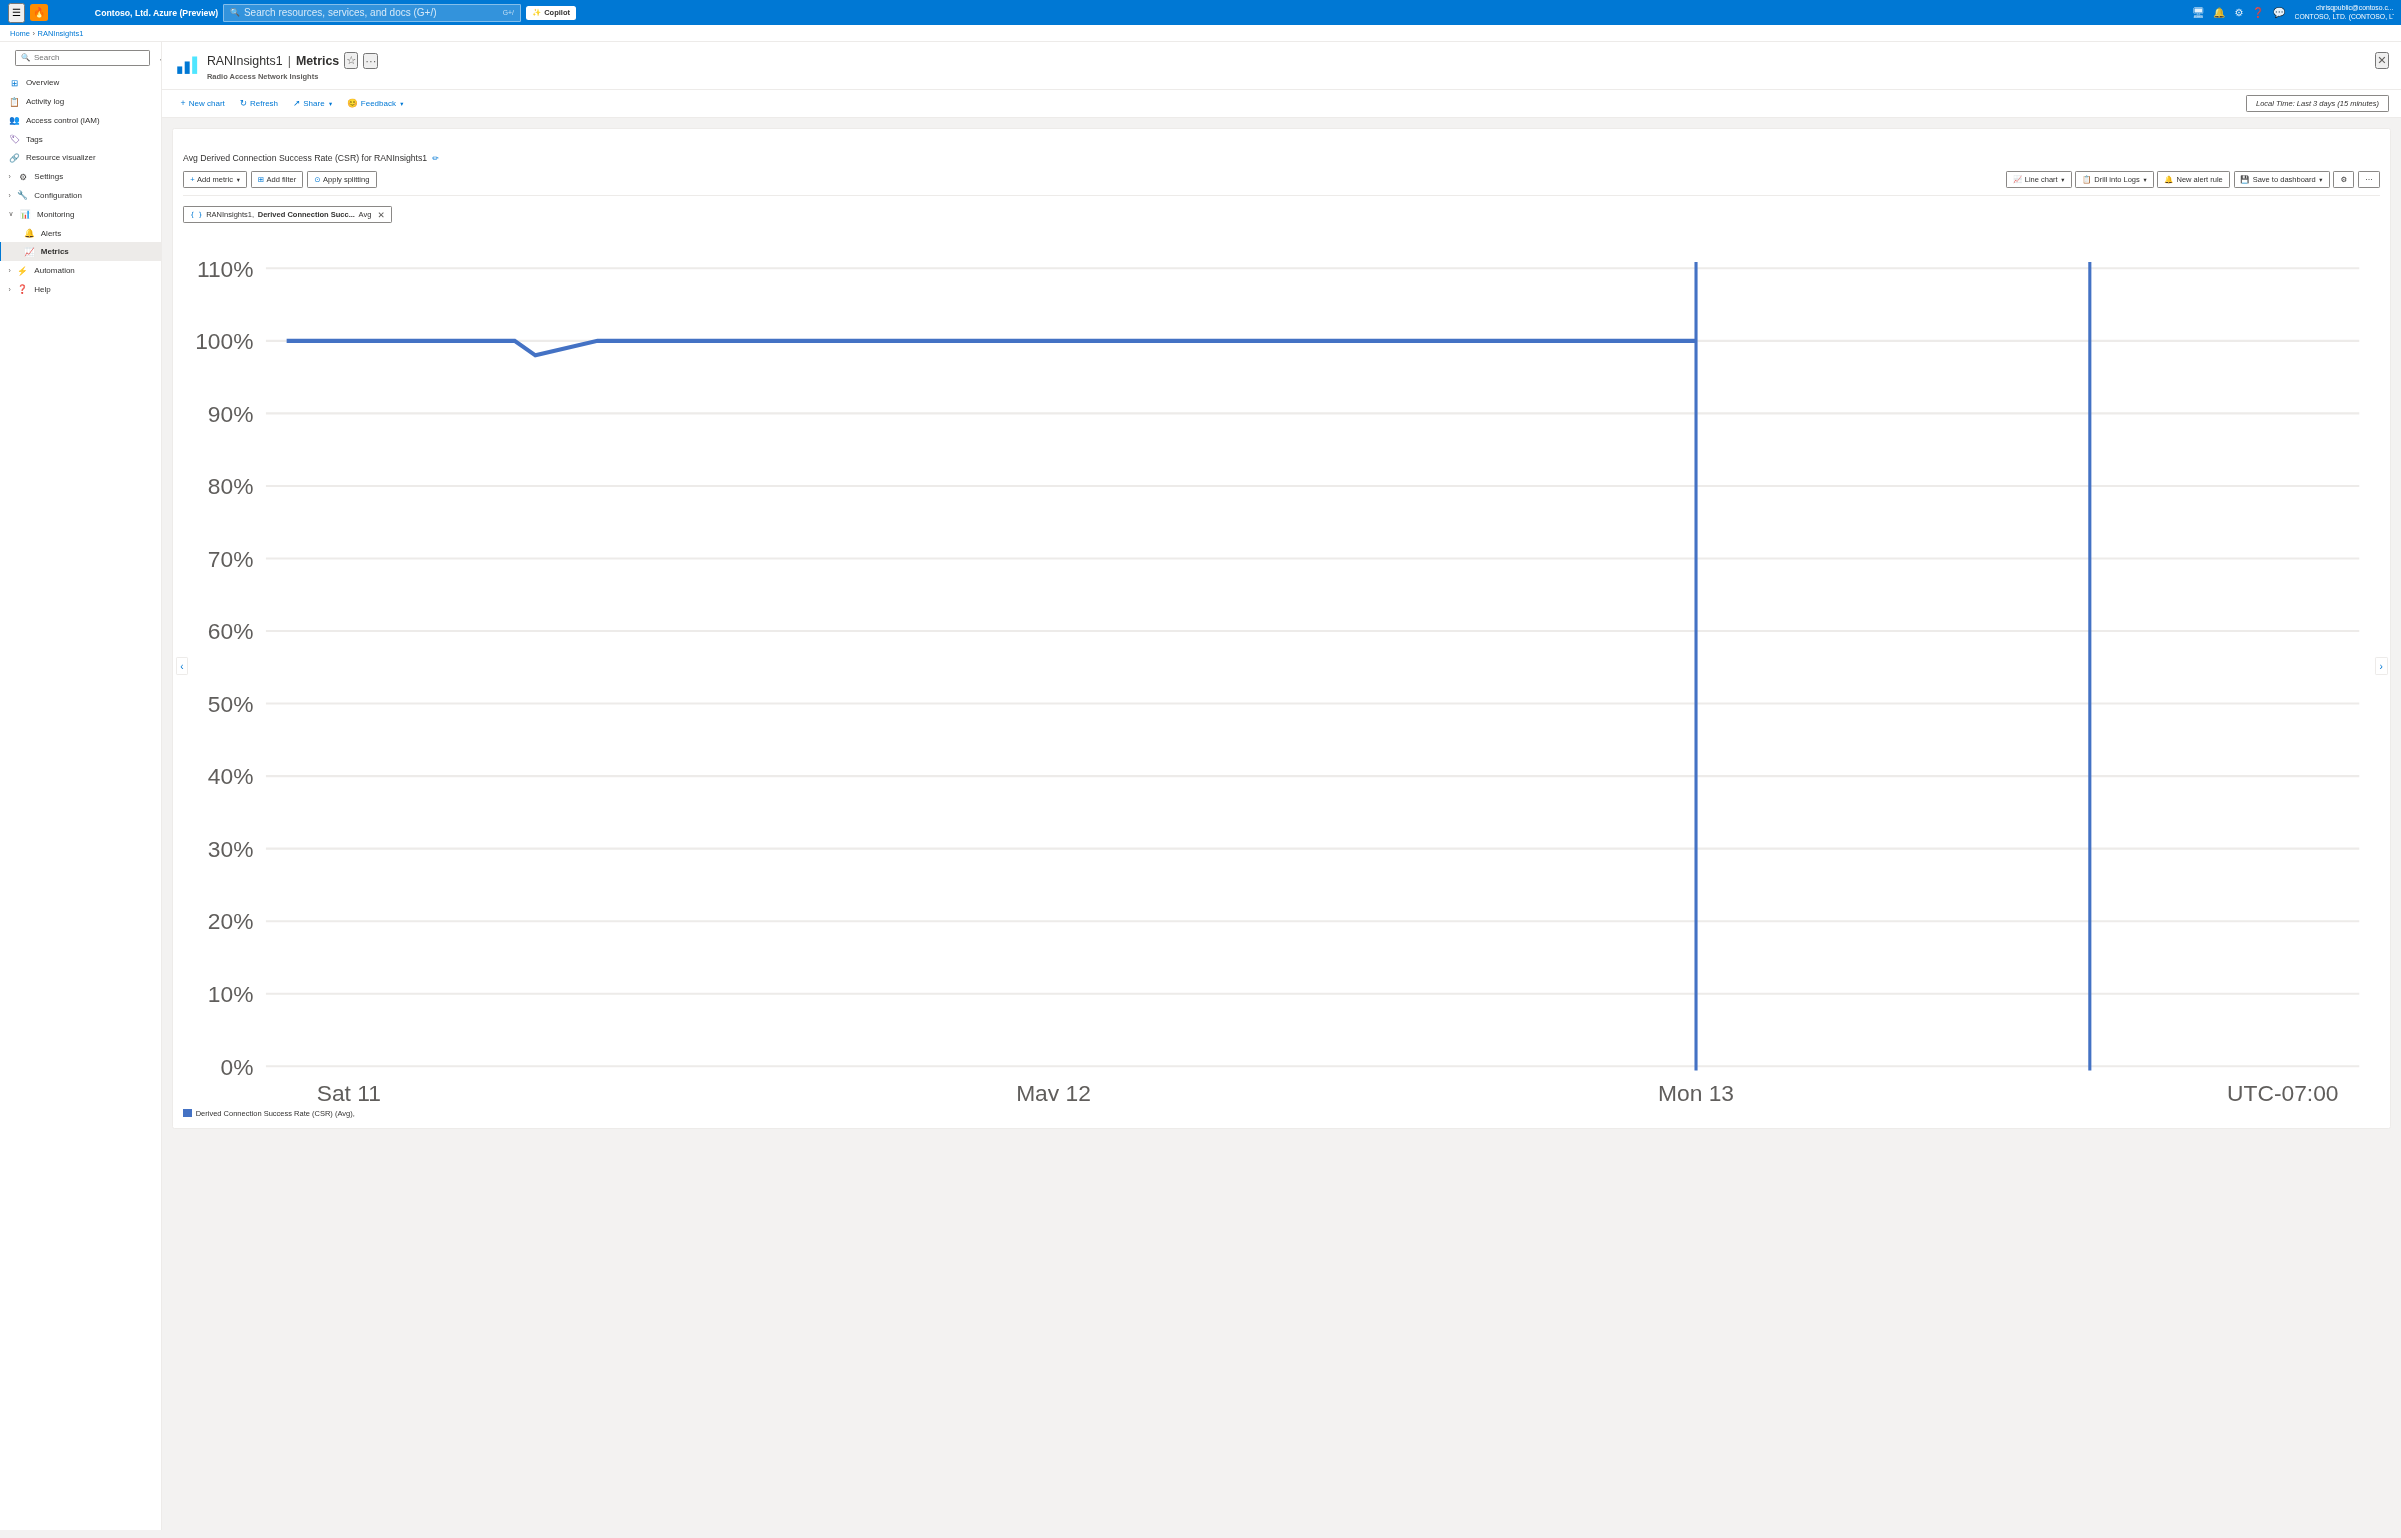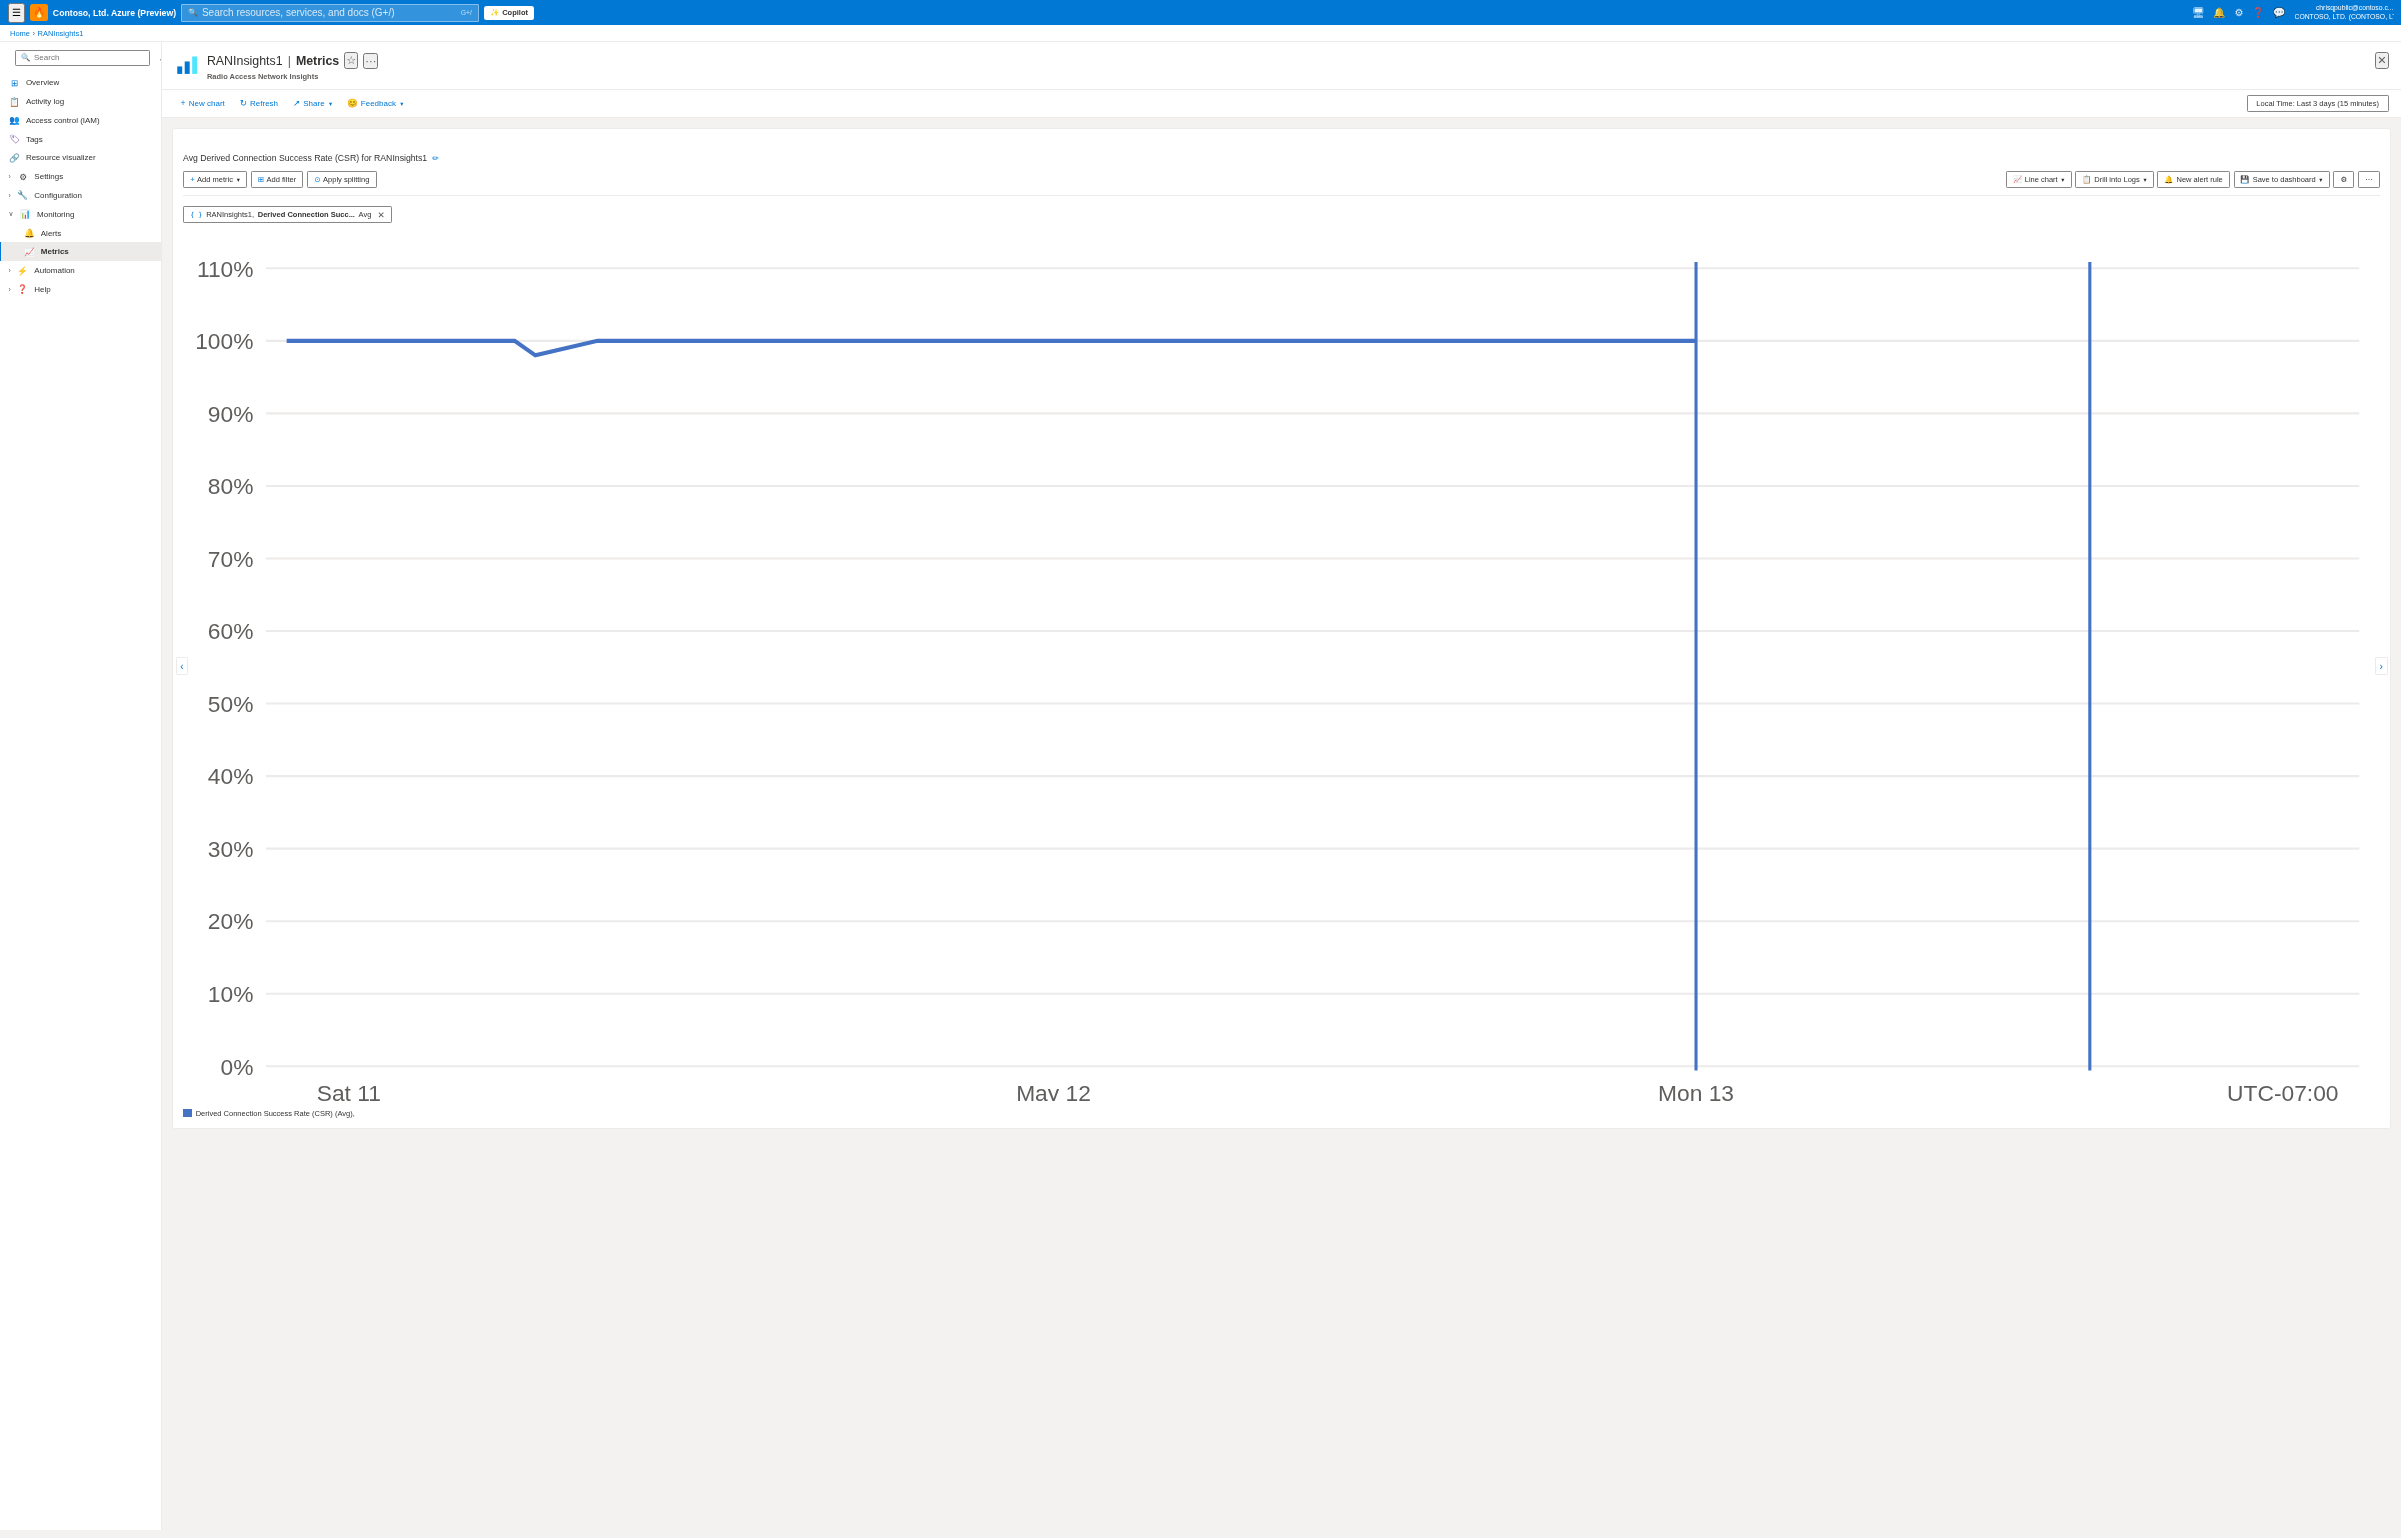--- a/index.html
+++ b/index.html
@@ -5,21 +5,21 @@
     * { box-sizing: border-box; margin: 0; padding: 0; }
     body { font-family: 'Segoe UI', Arial, sans-serif; font-size: 8px; background: #f3f2f1; color: #323130; }
 
     
     .topnav {
       display: flex; align-items: center;
       background: #0078d4; color: white;
       height: 25px; padding: 0 7.5px; gap: 5px;
     }
     .topnav-hamburger { cursor: pointer; font-size: 10px; padding: 2.5px; }
-    .topnav-title { font-size: 8.7px; font-weight: 600; white-space: nowrap; flex-shrink: 0; }
+    .topnav-title { font-size: 8.7px; font-weight: 600; white-space: nowrap; flex-shrink: 0; margin-left: 42px; }
     .topnav-fire-icon {
       width: 17.4px; height: 17.4px; background: #ff8c00; border-radius: 2.5px;
       display: flex; align-items: center; justify-content: center; font-size: 10px; flex-shrink: 0;
     }
     .topnav-search {
       flex: 1; max-width: 298px;
       background: rgba(255,255,255,0.2); border: 0.6px solid rgba(255,255,255,0.4);
       border-radius: 1.2px; padding: 2.5px 6.2px; color: white;
       display: flex; align-items: center; gap: 3.7px;
     }
@@ -110,21 +110,21 @@
     }
     .toolbar-btn {
       display: flex; align-items: center; gap: 3.1px;
       padding: 3.1px 6.2px; border: none; background: none;
       cursor: pointer; color: #0078d4; font-size: 8px; border-radius: 1.2px;
     }
     .toolbar-btn-icon { font-size: 8.7px; }
     .toolbar-spacer { flex: 1; }
     .time-range-btn {
       padding: 3.1px 8.7px; border: 0.6px solid #8a8886; background: white;
-      border-radius: 1.2px; cursor: pointer; font-size: 7.5px; color: #323130;
+      border-radius: 1.2px; cursor: pointer; font-size: 7.5px; color: #323130; font-style: italic;
     }
 
     
     .chart-container {
       margin: 10px; background: white; border: 0.6px solid #edebe9; border-radius: 2.5px;
       padding: 10px;
     }
     .chart-title {
       font-size: 8.7px; font-weight: 400; color: #323130; margin-bottom: 7.5px;
       display: flex; align-items: center; gap: 5px; margin-top: 14px;

